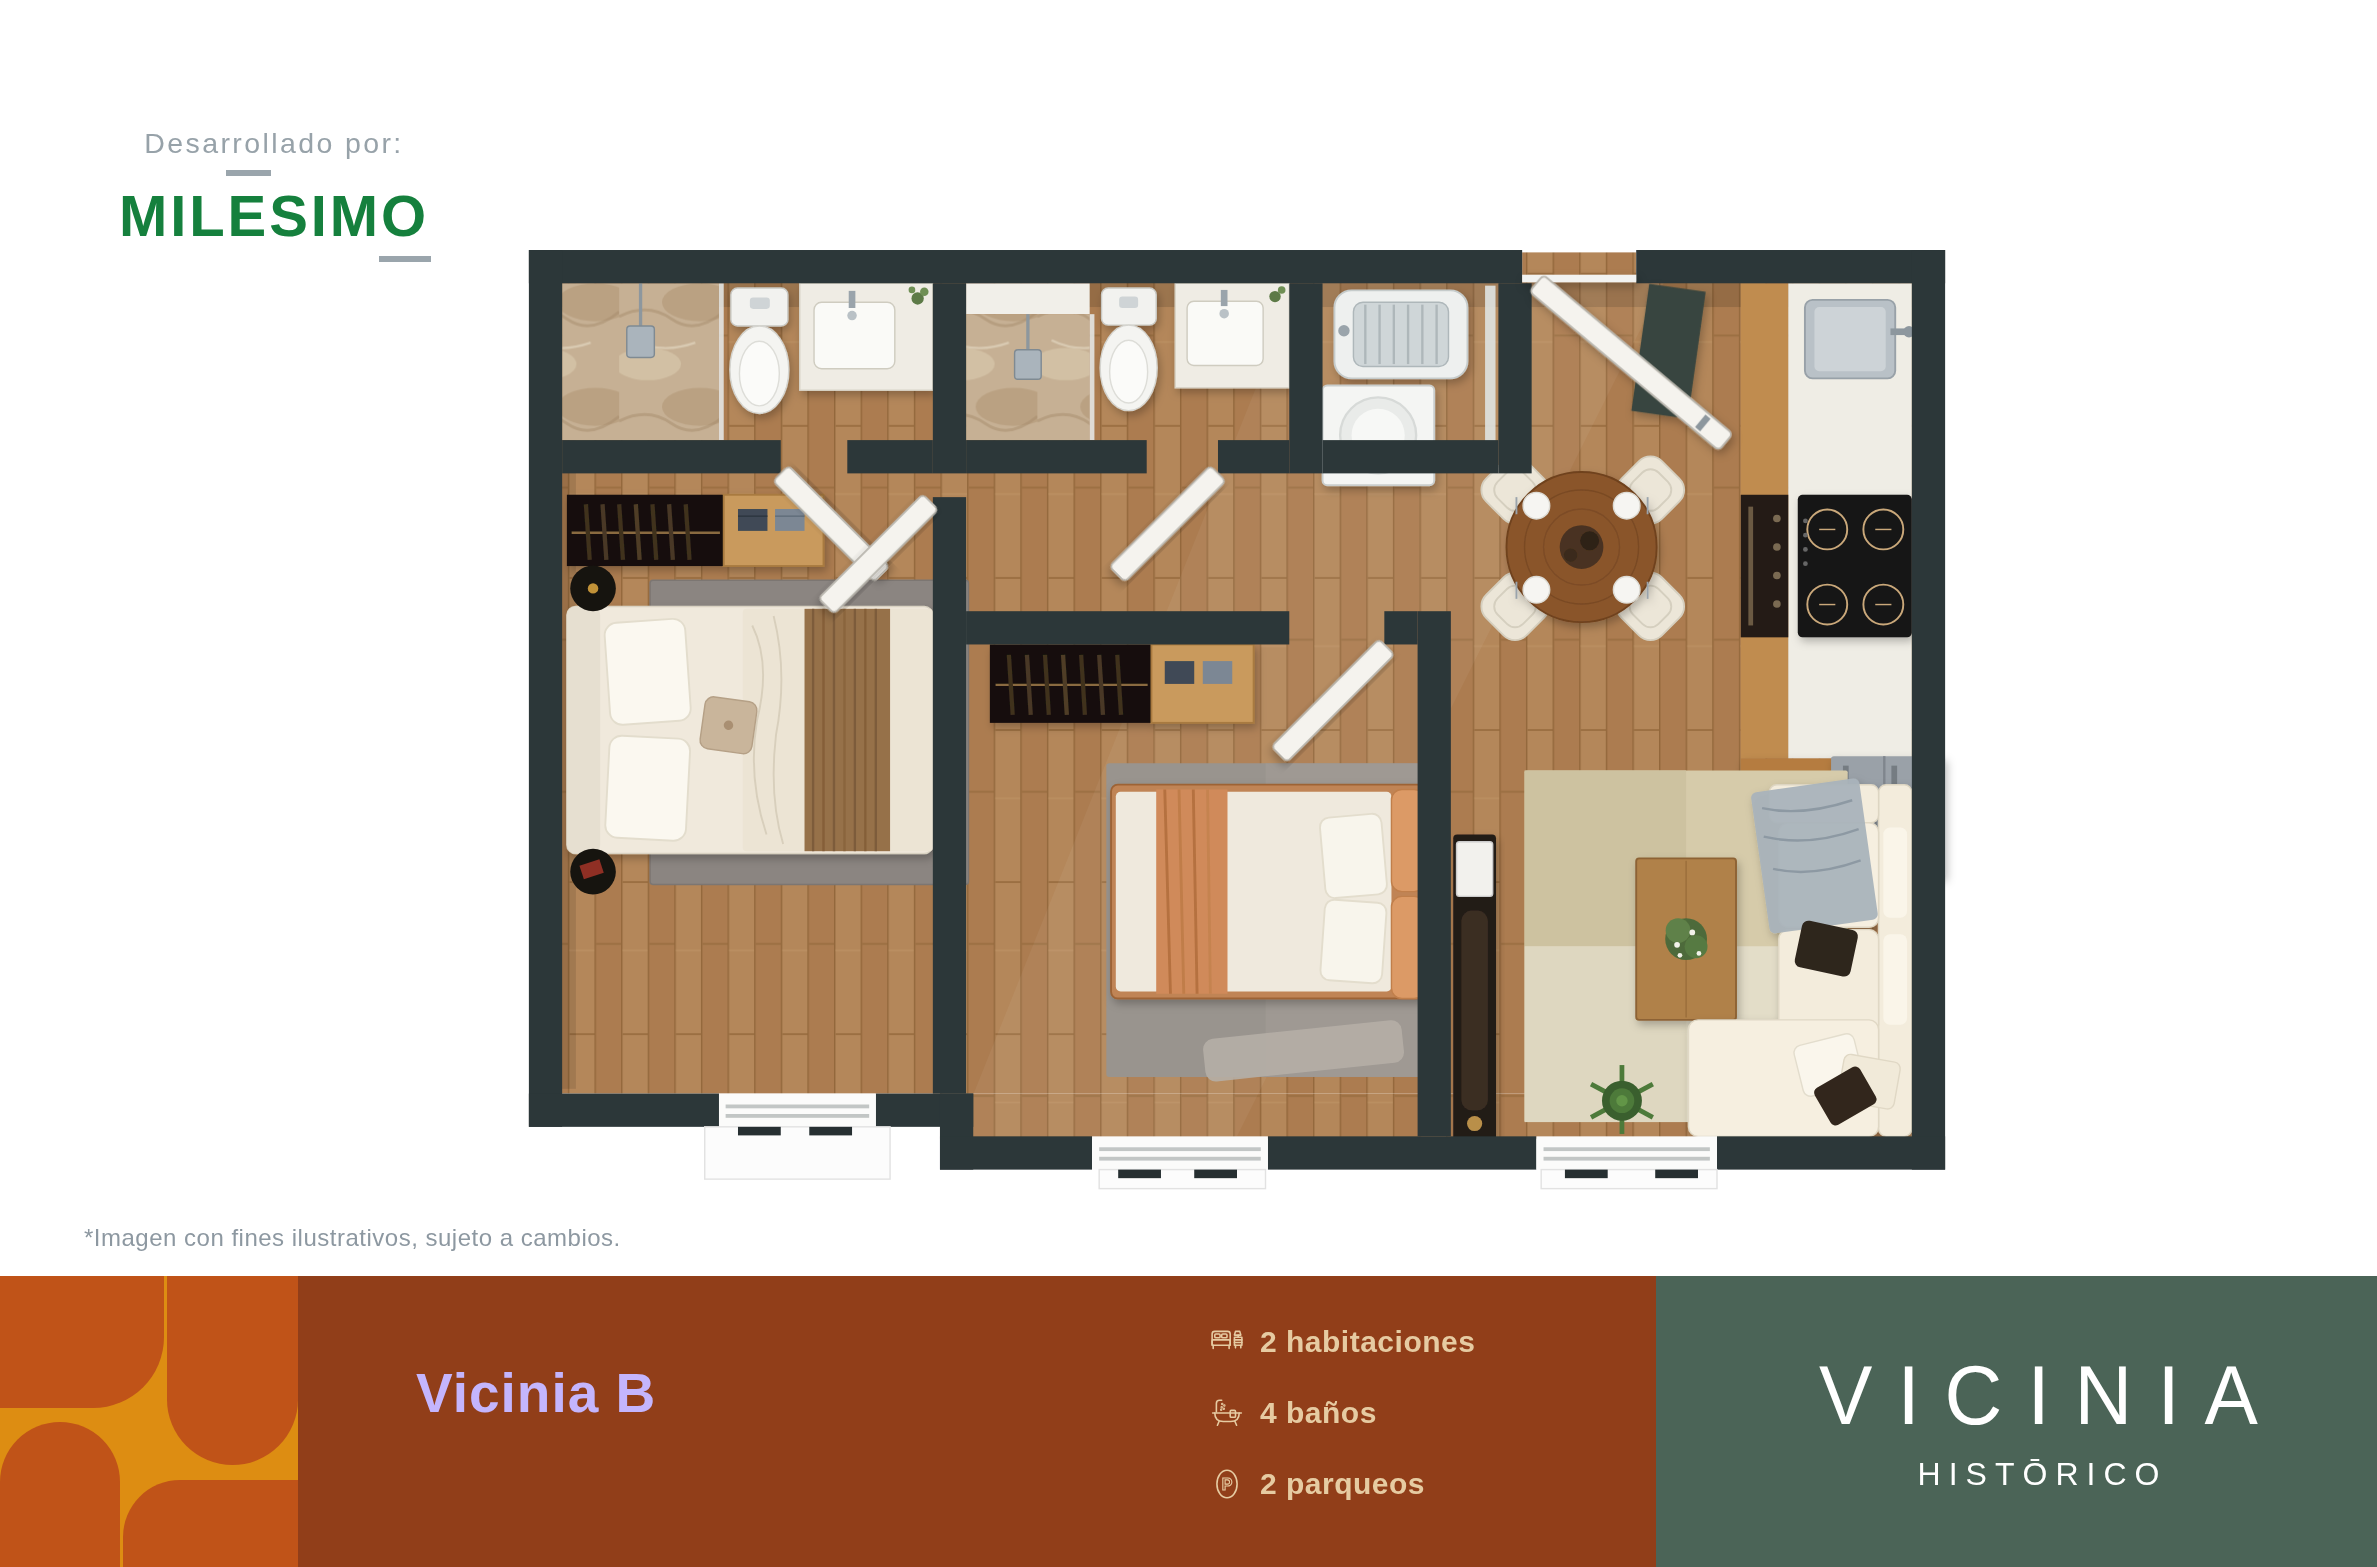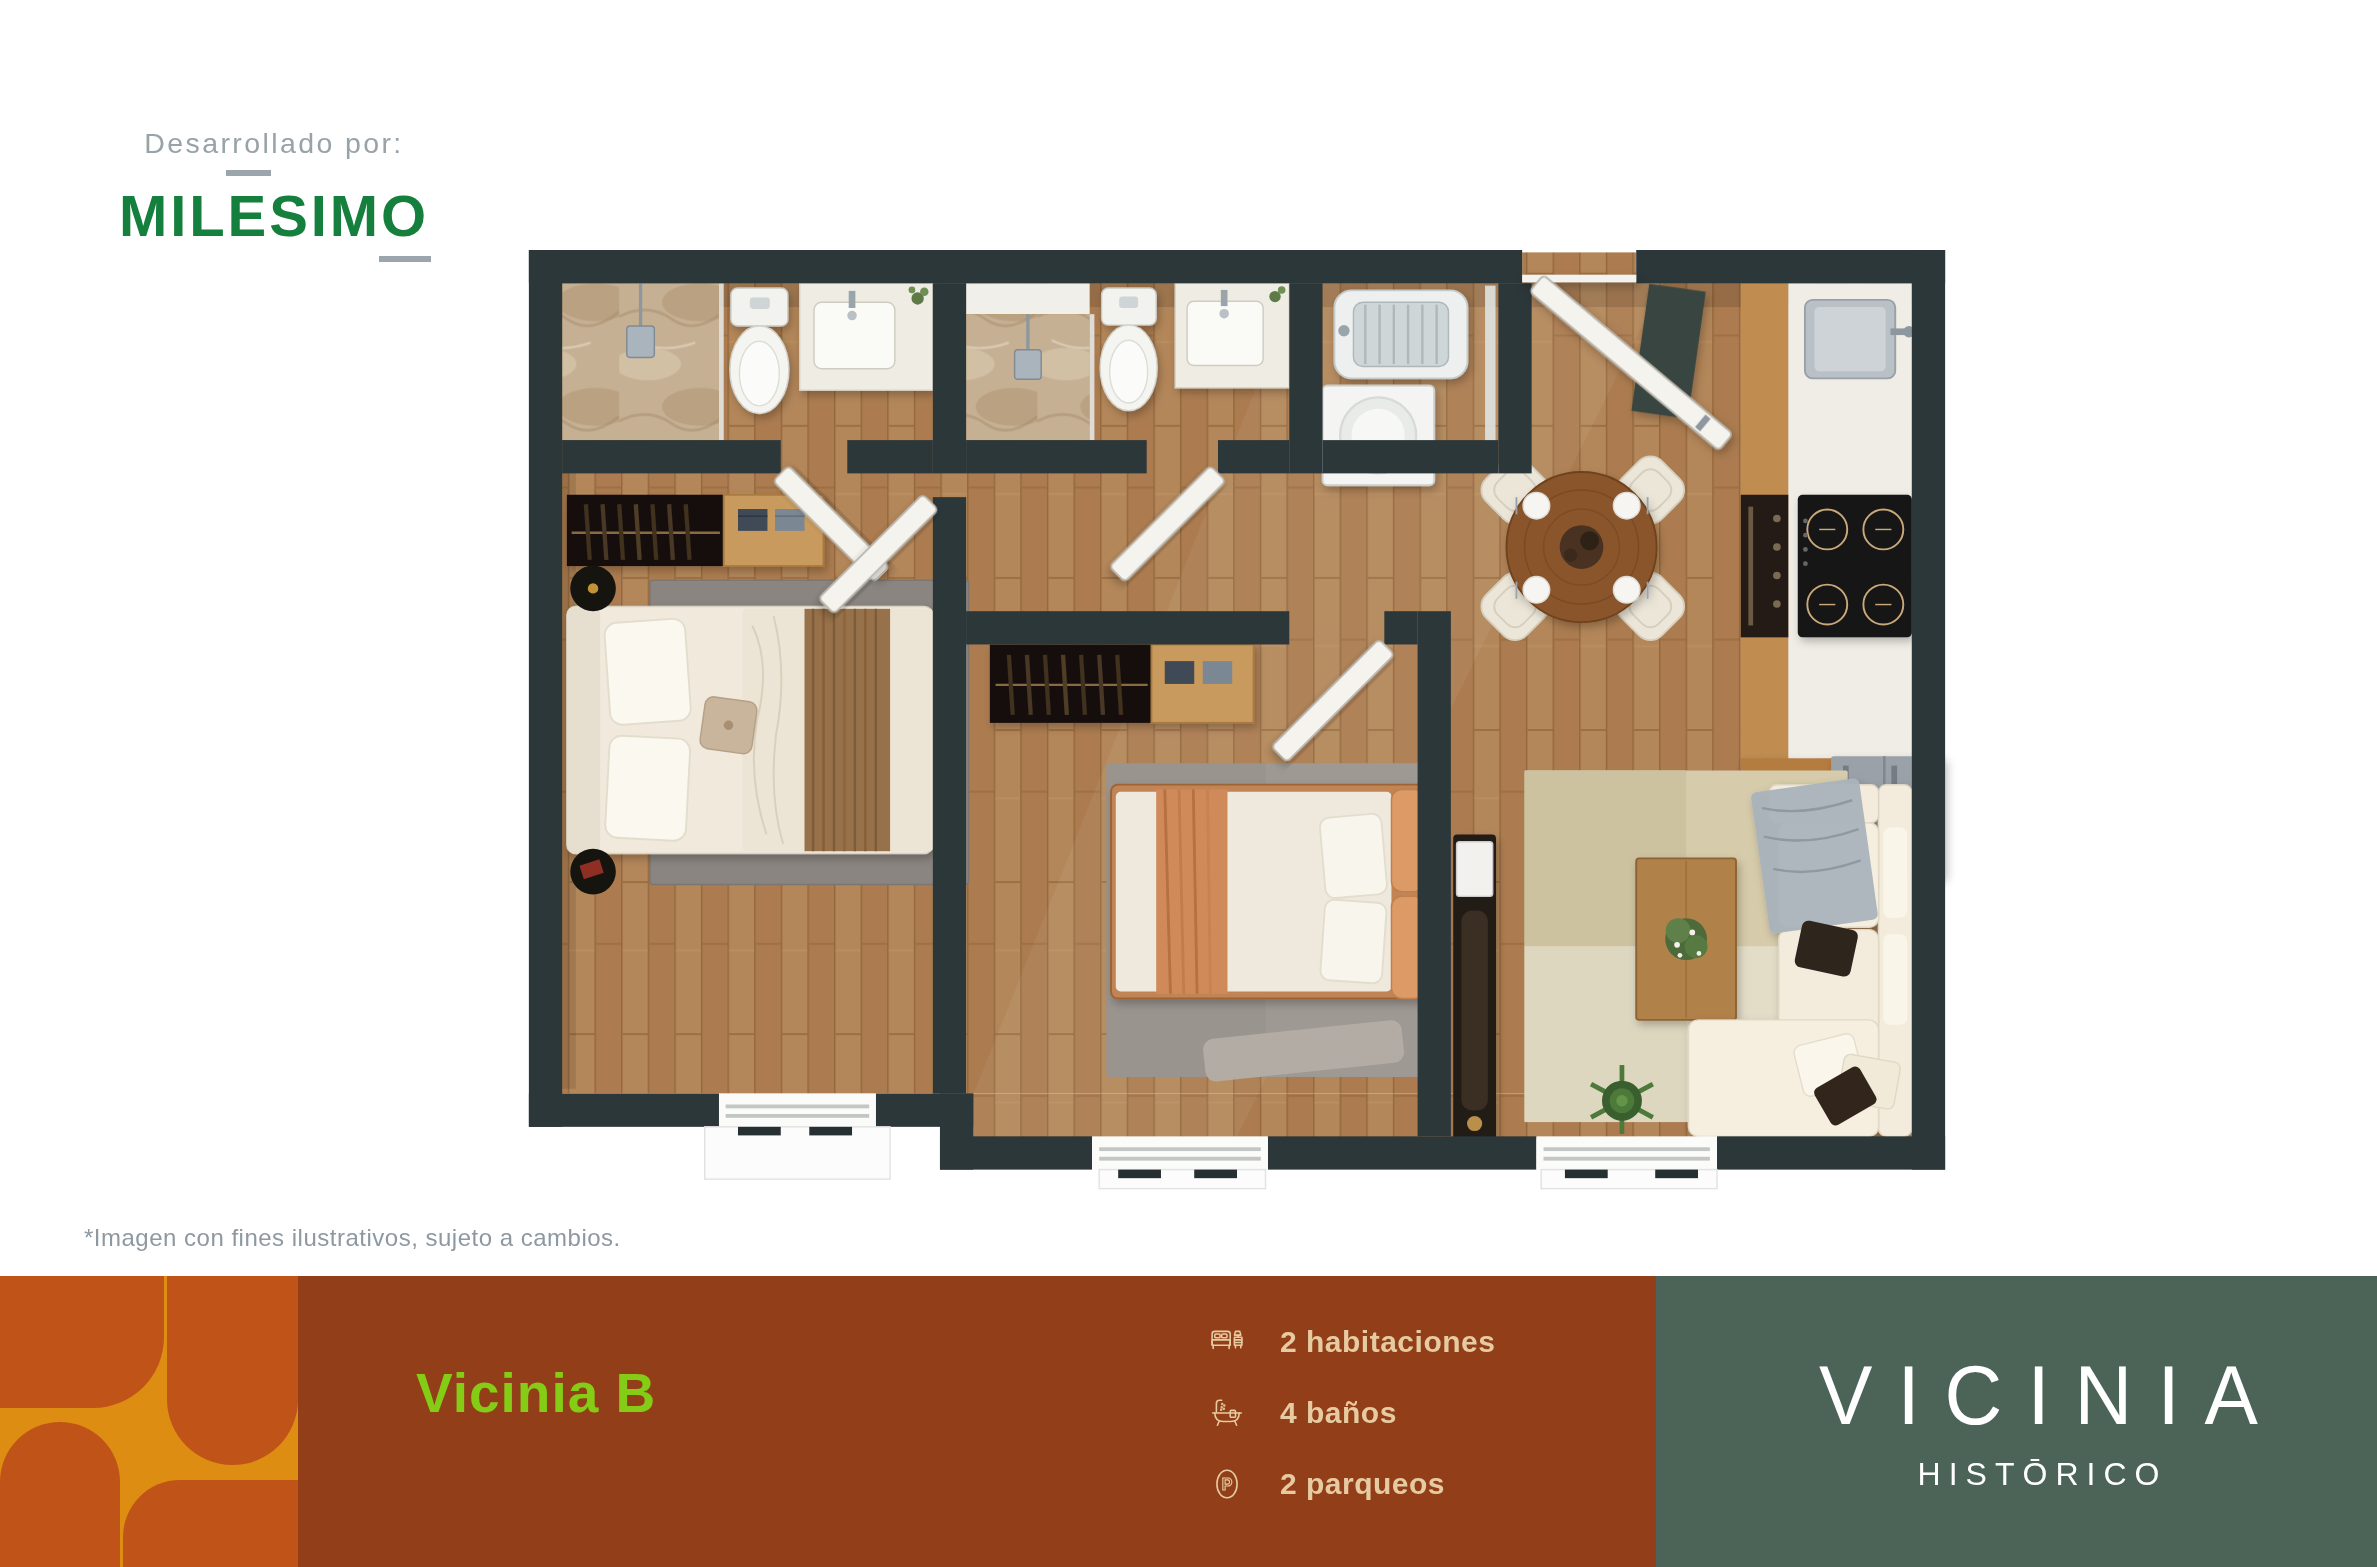--- a/index.html
+++ b/index.html
@@ -25,23 +25,23 @@
   .banner{position:absolute;left:0;top:1276px;width:2421px;height:291px;display:flex;}
   .pattern{position:relative;width:298px;height:291px;background:#dd8d12;overflow:hidden;flex:none;}
   .pattern .shape{position:absolute;background:#c05318;}
   .shape-a{left:0;top:0;width:164px;height:132px;border-radius:0 0 71px 0;}
   .shape-b{left:167px;top:0;width:131px;height:189px;border-radius:0 0 67px 67px;}
   .shape-c{left:0;top:146px;width:120px;height:145px;border-radius:60px 60px 0 0;}
   .shape-d{left:123px;top:204px;width:175px;height:88px;border-radius:57px 0 0 0;}
 
   .terracotta{position:relative;width:1358px;height:291px;background:#913e19;flex:none;}
   .unit-title{position:absolute;left:118px;top:85px;font-size:55px;font-weight:bold;
-              color:#84cc16;letter-spacing:1px;}
+              color:#c4b5fd;letter-spacing:1px;}
   .features{position:absolute;left:912px;top:49px;display:flex;flex-direction:column;gap:37px;}
-  .feature{display:flex;align-items:flex-end;gap:36px;}
+  .feature{display:flex;align-items:flex-end;gap:16px;}
   .feature .ficon{width:34px;height:34px;flex:none;}
   .feature .flabel{font-size:30px;font-weight:bold;color:#e6cba2;letter-spacing:0.5px;}
 
   .green{position:relative;flex:1;background:#4b6457;display:flex;flex-direction:column;
          align-items:center;justify-content:center;}
   .brand-logo{font-size:80px;font-weight:400;color:#ffffff;letter-spacing:25px;padding-left:25px;
               transform:scaleY(1.05);}
   .brand-sub{margin-top:14.3px;font-size:32px;color:#ffffff;letter-spacing:8px;padding-left:8px;}
 </style>
 </head>

